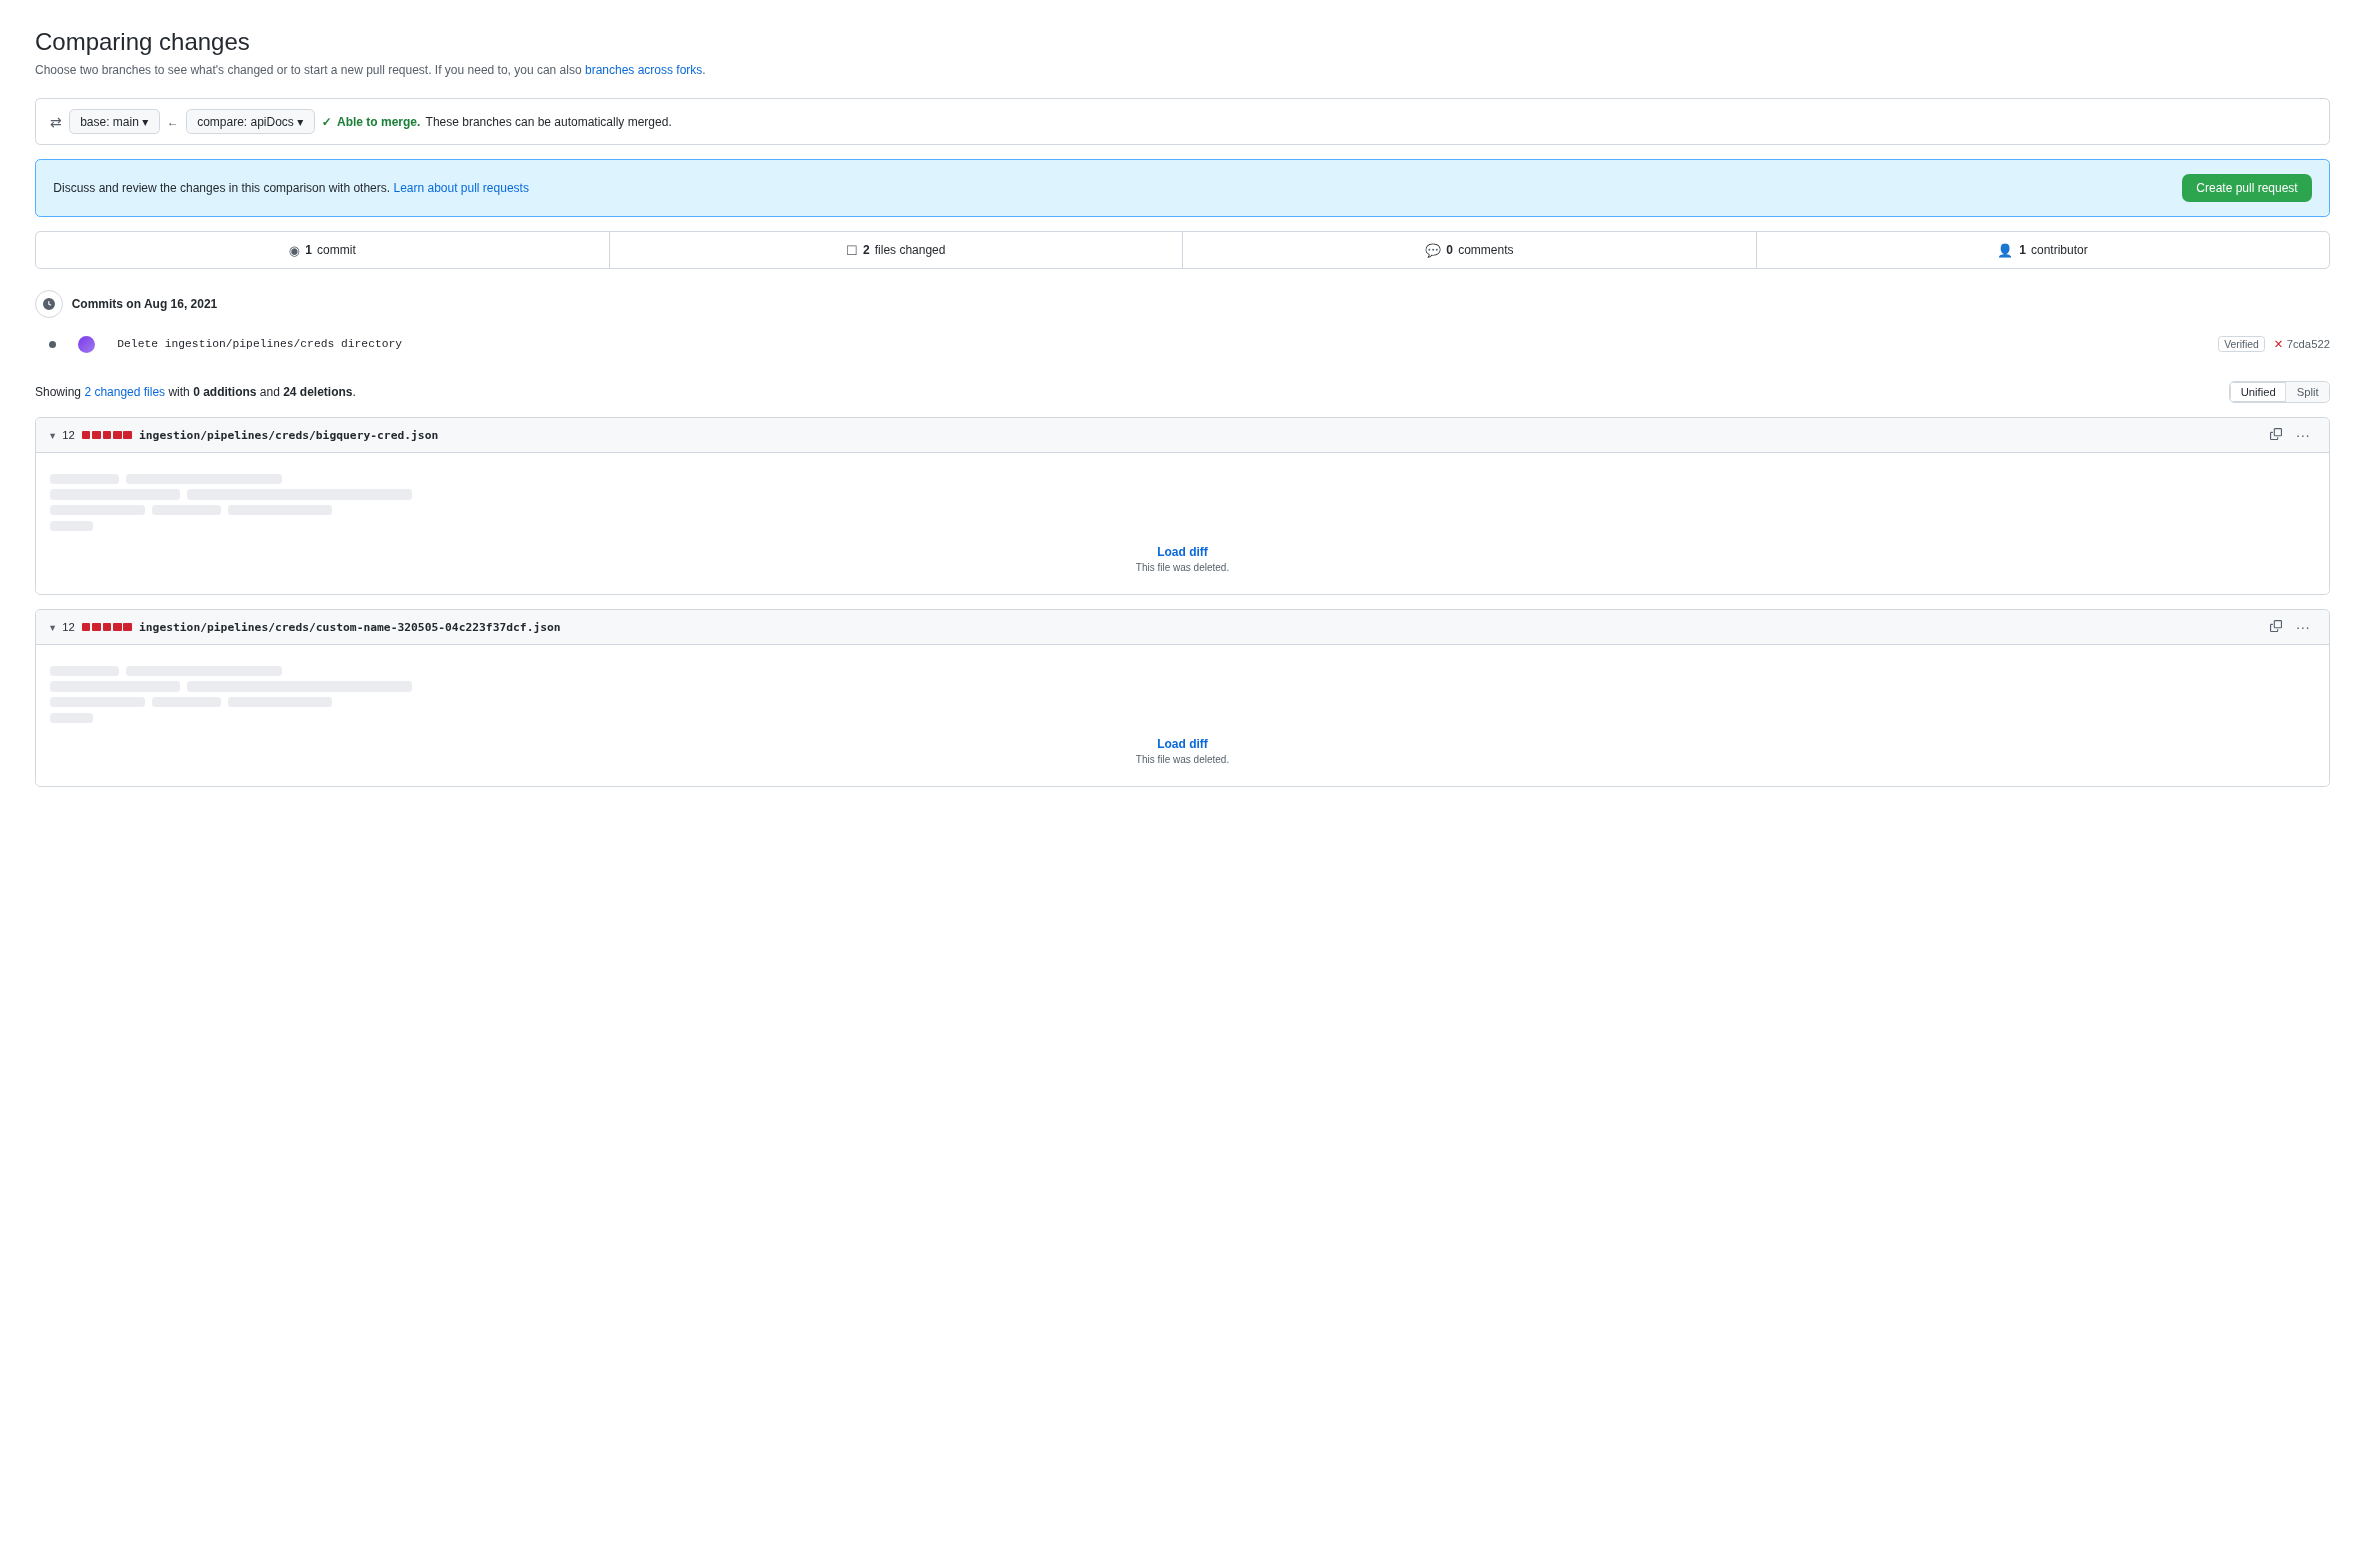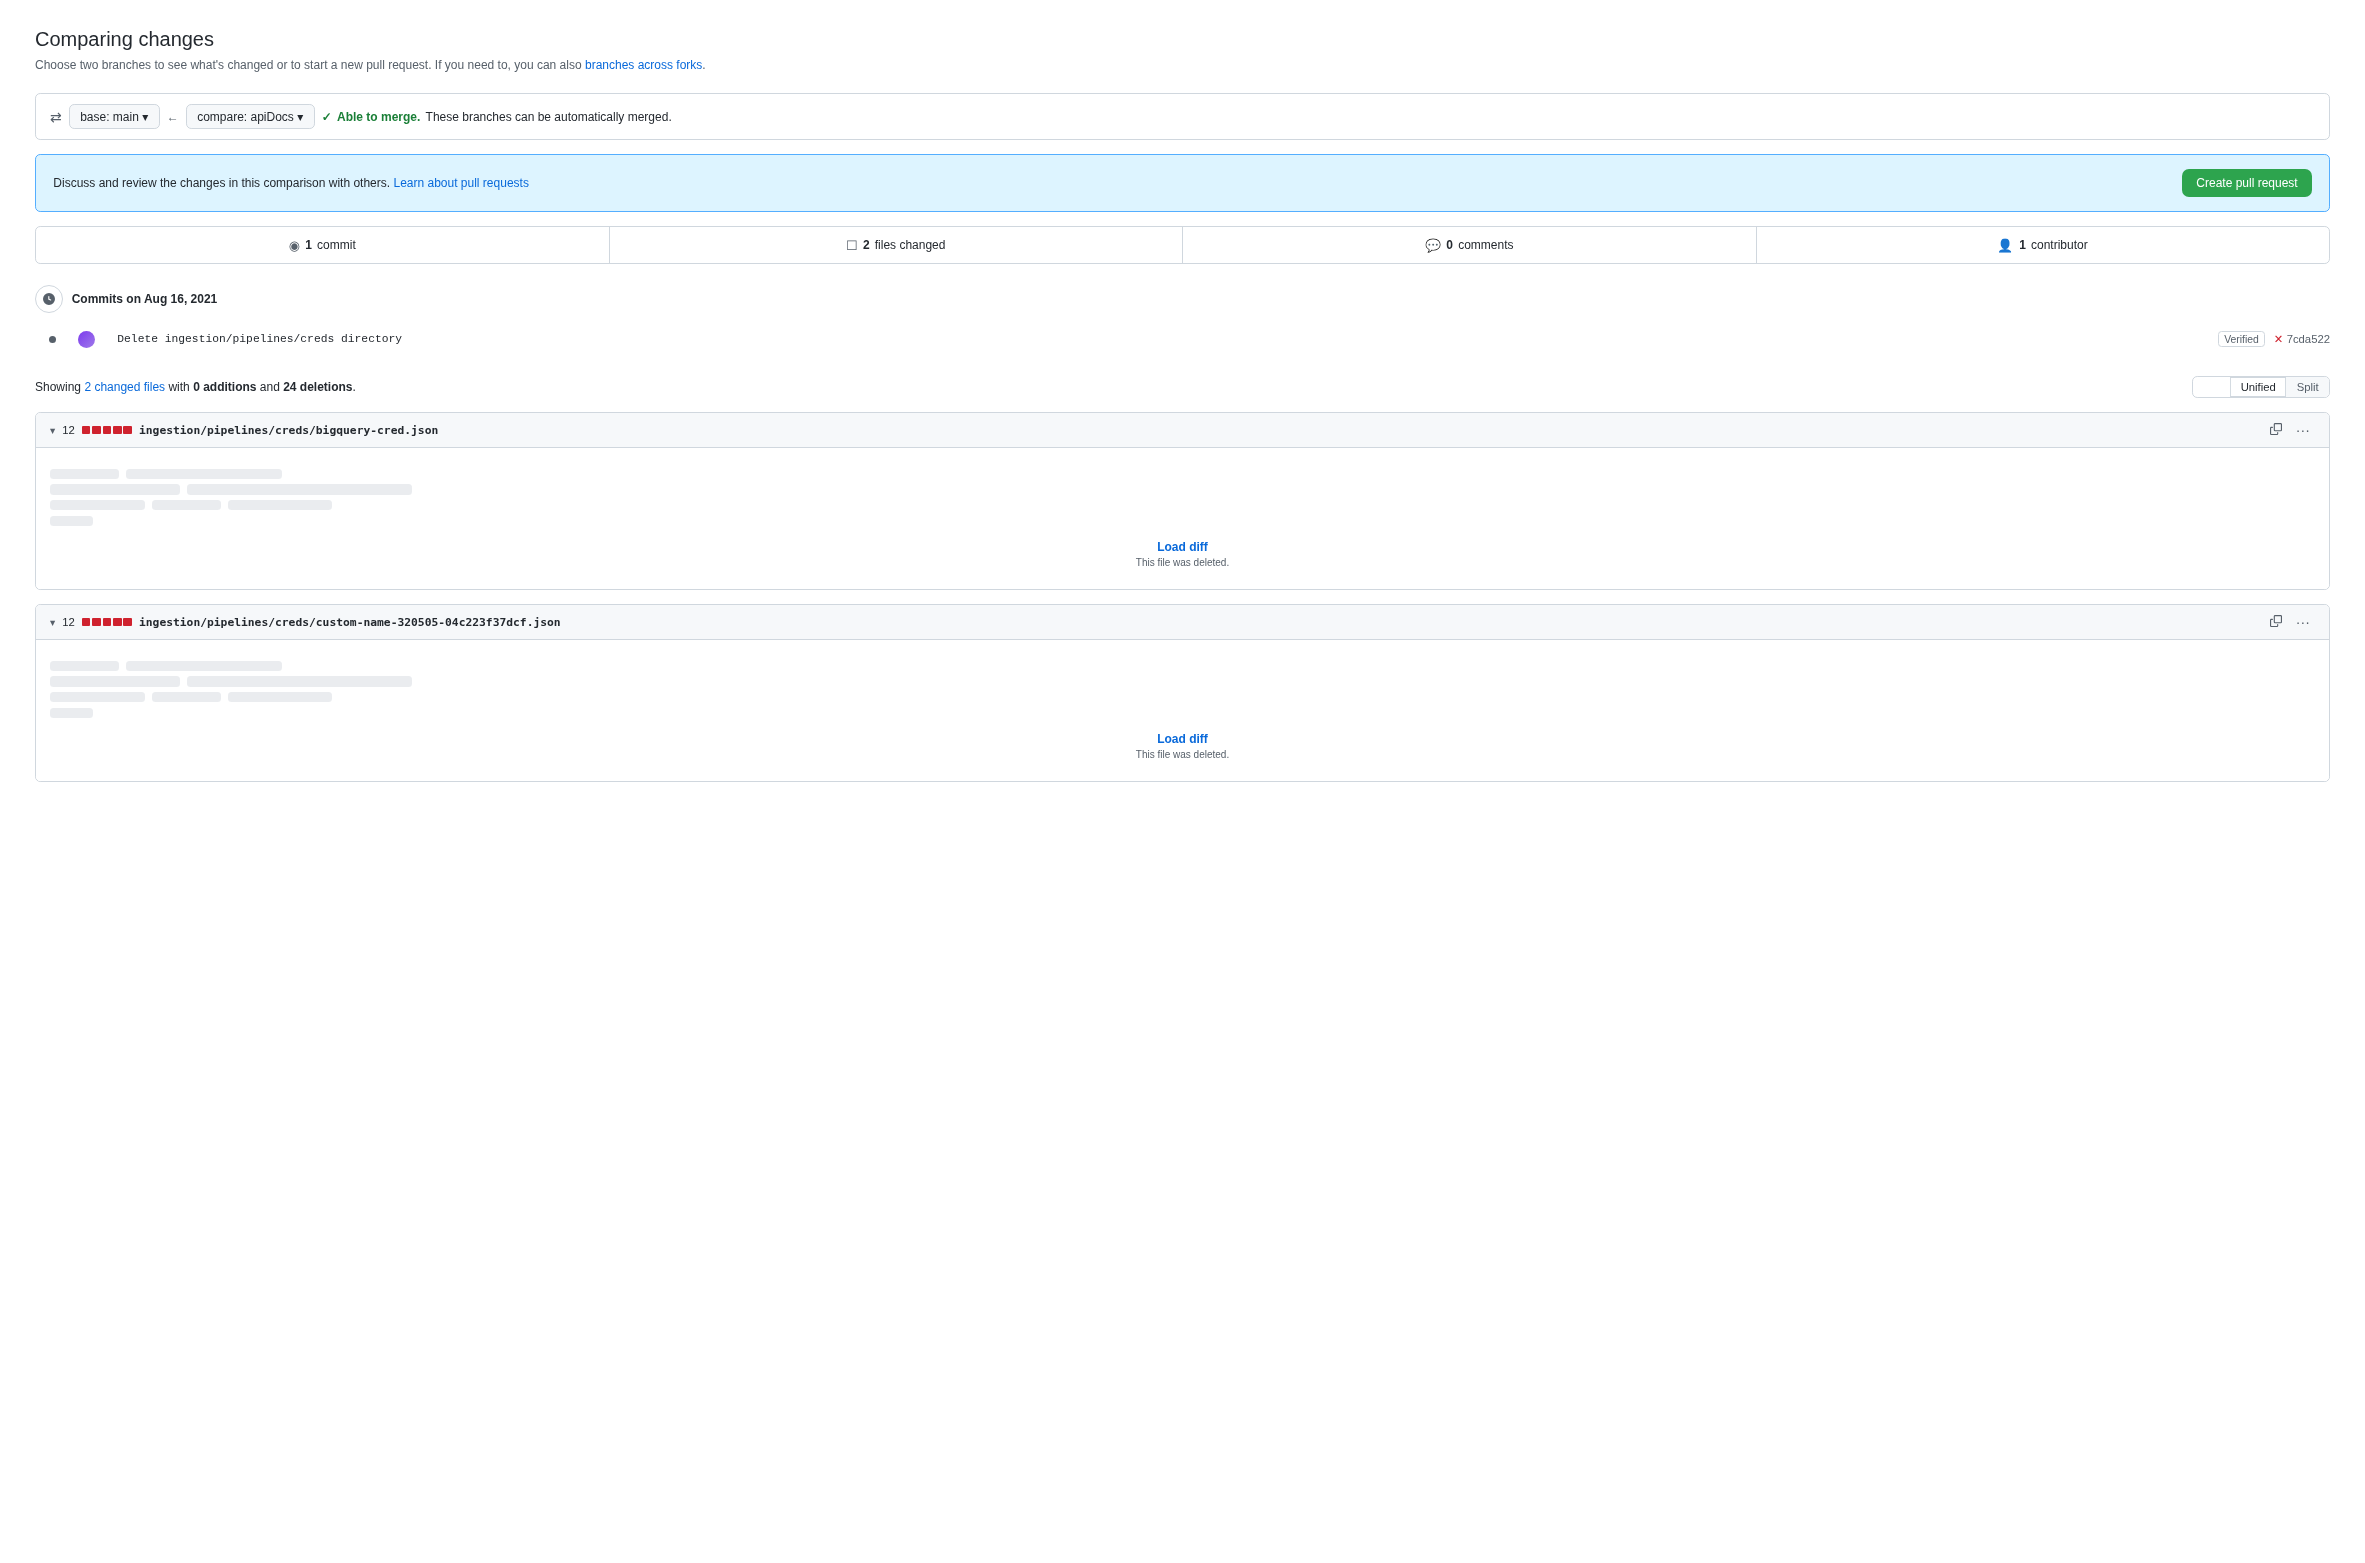--- a/index.html
+++ b/index.html
@@ -4,21 +4,21 @@
   <style>
     * { box-sizing: border-box; margin: 0; padding: 0; }
     body {
       font-family: -apple-system, BlinkMacSystemFont, "Segoe UI", Helvetica, Arial, sans-serif;
       font-size: 12px;
       color: #24292f;
       background: #fff;
       padding: 28px 35px;
     }
     .page-title {
-      font-size: 20px;
+      font-size: 24px;
       font-weight: 400;
       margin-bottom: 7px;
     }
     .subtitle {
       color: #57606a;
       font-size: 12px;
       margin-bottom: 21px;
     }
     .subtitle a {
       color: #0969da;
@@ -192,21 +192,20 @@
       margin-bottom: 14px;
     }
     .files-header-text { font-size: 12px; }
     .files-header-text strong { font-weight: 600; }
     .files-header-text a { color: #0969da; text-decoration: none; }
     .view-toggle {
       display: flex;
       border: 0.9px solid #d0d7de;
       border-radius: 5.2px;
       overflow: hidden;
-      padding-left: 37px;
     }
     .toggle-btn {
       padding: 4.3px 10.4px;
       font-size: 11.3px;
       cursor: pointer;
       background: #f6f8fa;
       border: none;
       color: #57606a;
     }
     .toggle-btn.active {

